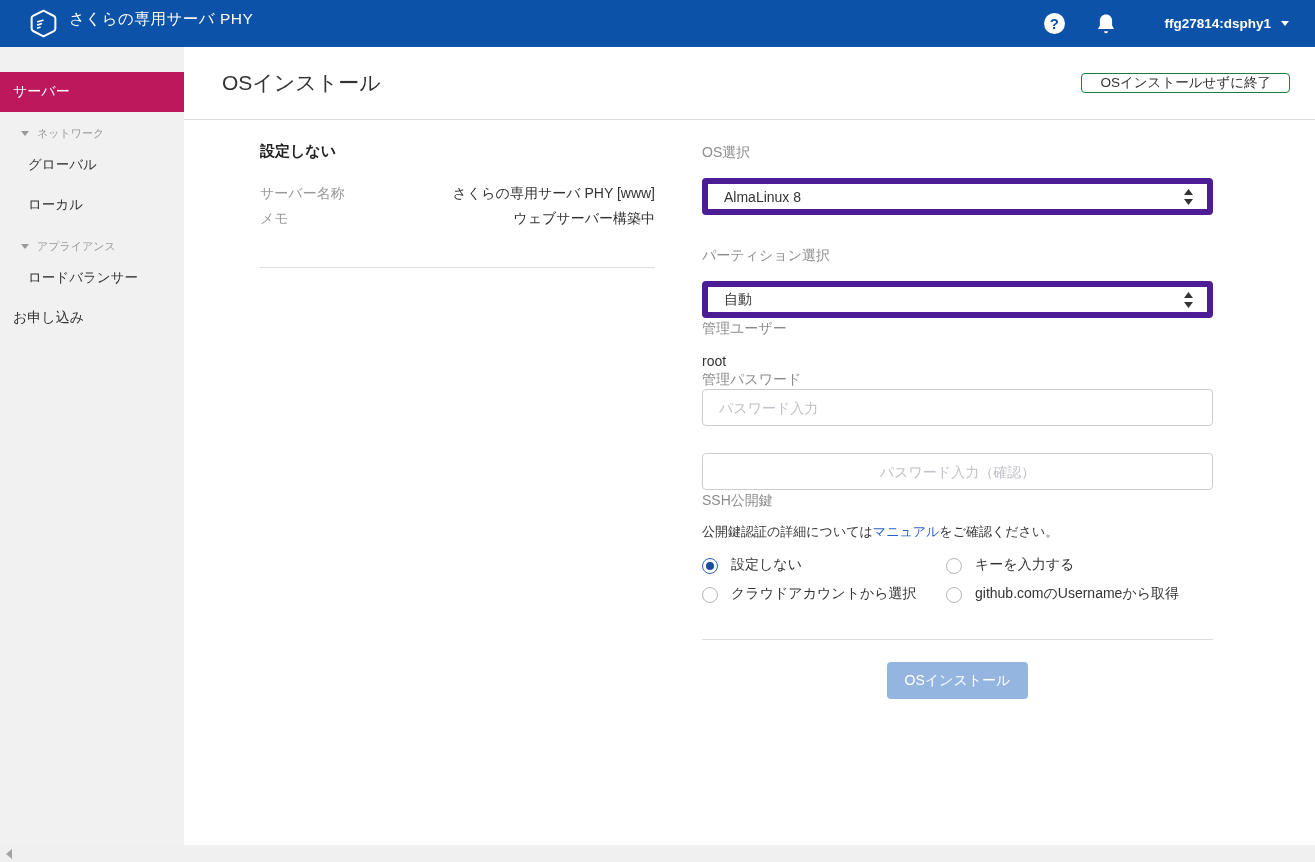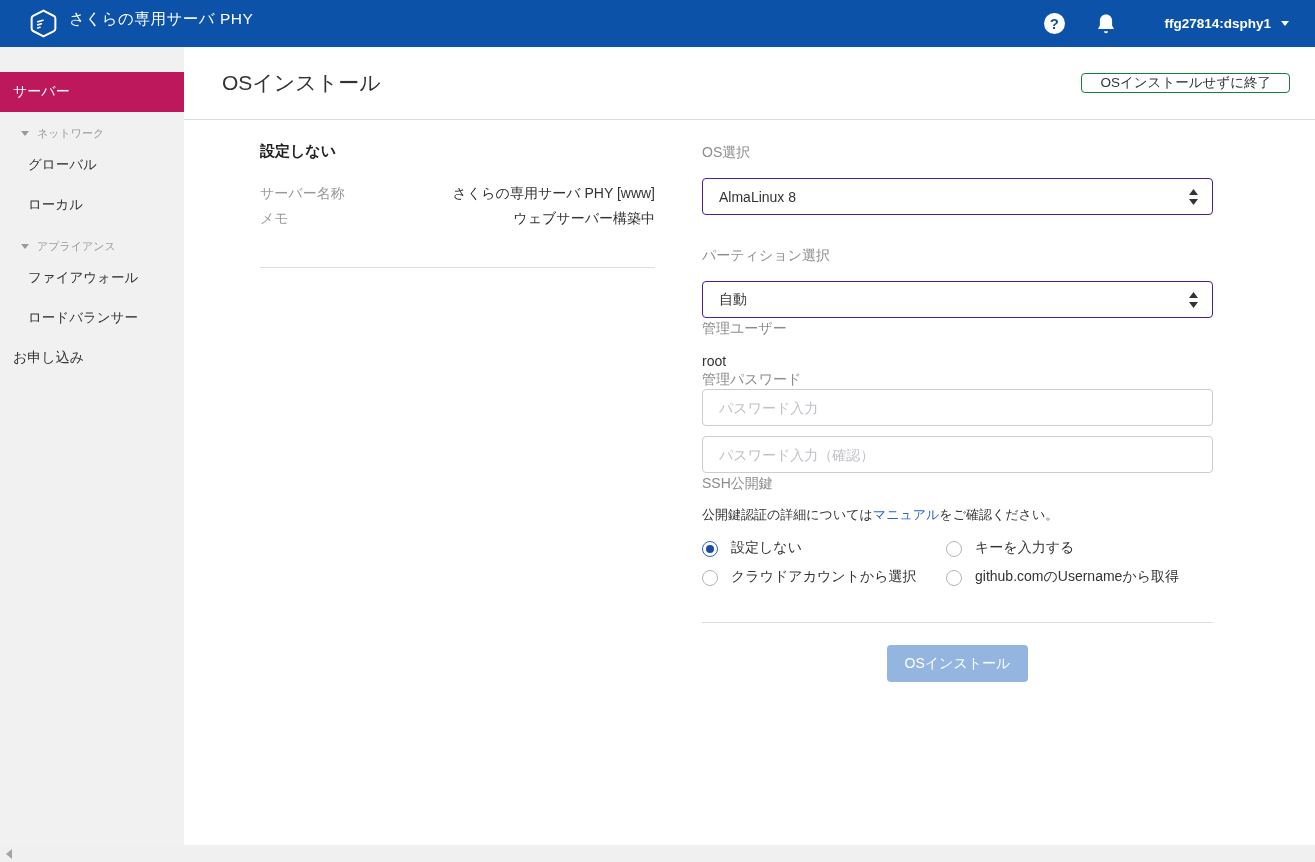--- a/index.html
+++ b/index.html
@@ -80,35 +80,35 @@
   .info-heading { font-size:15px; font-weight:bold; color:#222; margin-bottom:20px; }
   .info-row { display:flex; justify-content:space-between; font-size:14px; line-height:25px; }
   .info-label { color:#999; }
   .info-value { color:#333; text-align:right; }
   .left-divider { border:none; border-top:1px solid #ddd; margin-top:36px; }
 
   
   .right-col { width:511px; flex:0 0 511px; margin-left:47px; }
   .field-label { font-size:14px; color:#8c8c8c; line-height:20px; }
   .selectbox {
-    margin-top:16px; height:37px; border:1px solid #4c1d95; border-radius:4px; background:#fff;
+    margin-top:16px; height:37px; border:6px solid #4c1d95; border-radius:4px; background:#fff;
     display:flex; align-items:center; padding:0 14px 0 16px; font-size:14px; color:#333;
     cursor:pointer; position:relative;
   }
   .spinner-icon { margin-left:auto; display:block; }
   .mt30 { margin-top:30px; }
   .mt28 { }
   .static-value { font-size:14px; color:#333; margin-top:15px; }
   .text-input {
     display:block; width:100%; height:37px; 
     border:1px solid #ccc; border-radius:4px; padding:0 16px; font-size:14px; color:#333;
     font-family:inherit; outline:none; background:#fff;
   }
   .text-input::placeholder { color:#c0c0c8; opacity:1; }
-  .text-input + .text-input { margin-top:10px; }
+  .text-input + .text-input { margin-top:27px;text-align:center; }
   .ssh-note { font-size:13px; color:#333; margin-top:13px; }
   .ssh-note a { color:#2c62c8; text-decoration:none; cursor:pointer; }
   .radio-grid { margin-top:15px; display:grid; grid-template-columns:244px auto; row-gap:11px; }
   .radio-item { display:flex; align-items:flex-end; gap:13px; font-size:14px; color:#333; cursor:pointer; }
   .radio {
     width:16px; height:16px; border-radius:50%; border:1px solid #b5b5b5; background:#fff;
     display:flex; align-items:center; justify-content:center; flex:0 0 16px;
   }
   .radio.checked { border:1.5px solid #2b63c0; }
   .radio.checked::after {
@@ -175,23 +175,20 @@
         <span>グローバル</span>
       </div>
       <div class="side-sub">
         <span>ローカル</span>
       </div>
       <div class="side-group">
         <span class="tri-down"></span>
         <span>アプライアンス</span>
       </div>
       <div class="side-sub">
-        <span>ファイアウォール</span>
-      </div>
-      <div class="side-sub">
         <span>ロードバランサー</span>
       </div>
       <div class="side-item">
         <span>お申し込み</span>
       </div>
     </nav>
 
     <main class="main">
       <div class="page-header">
         <h1 class="page-title">OSインストール</h1>

